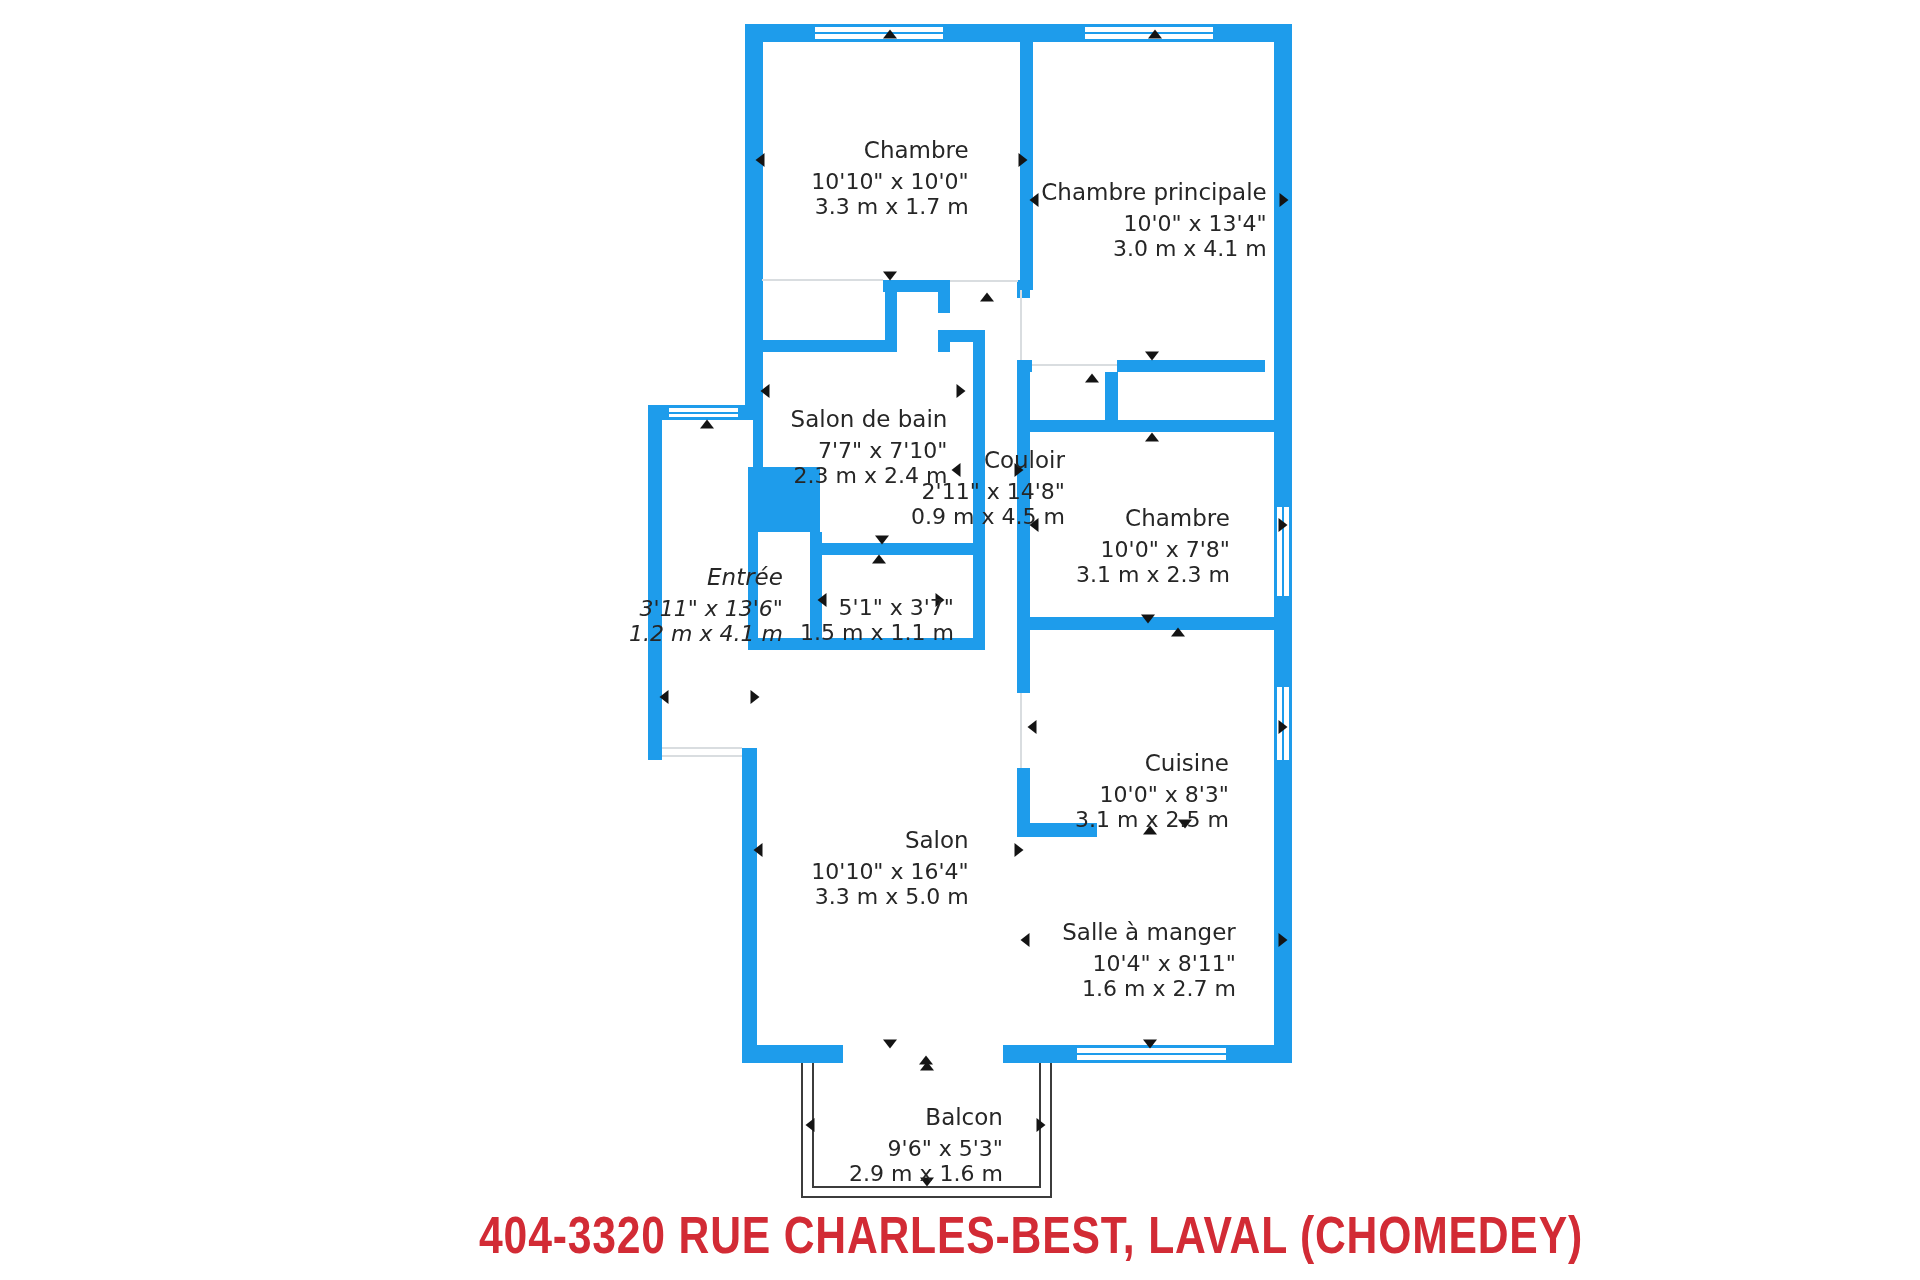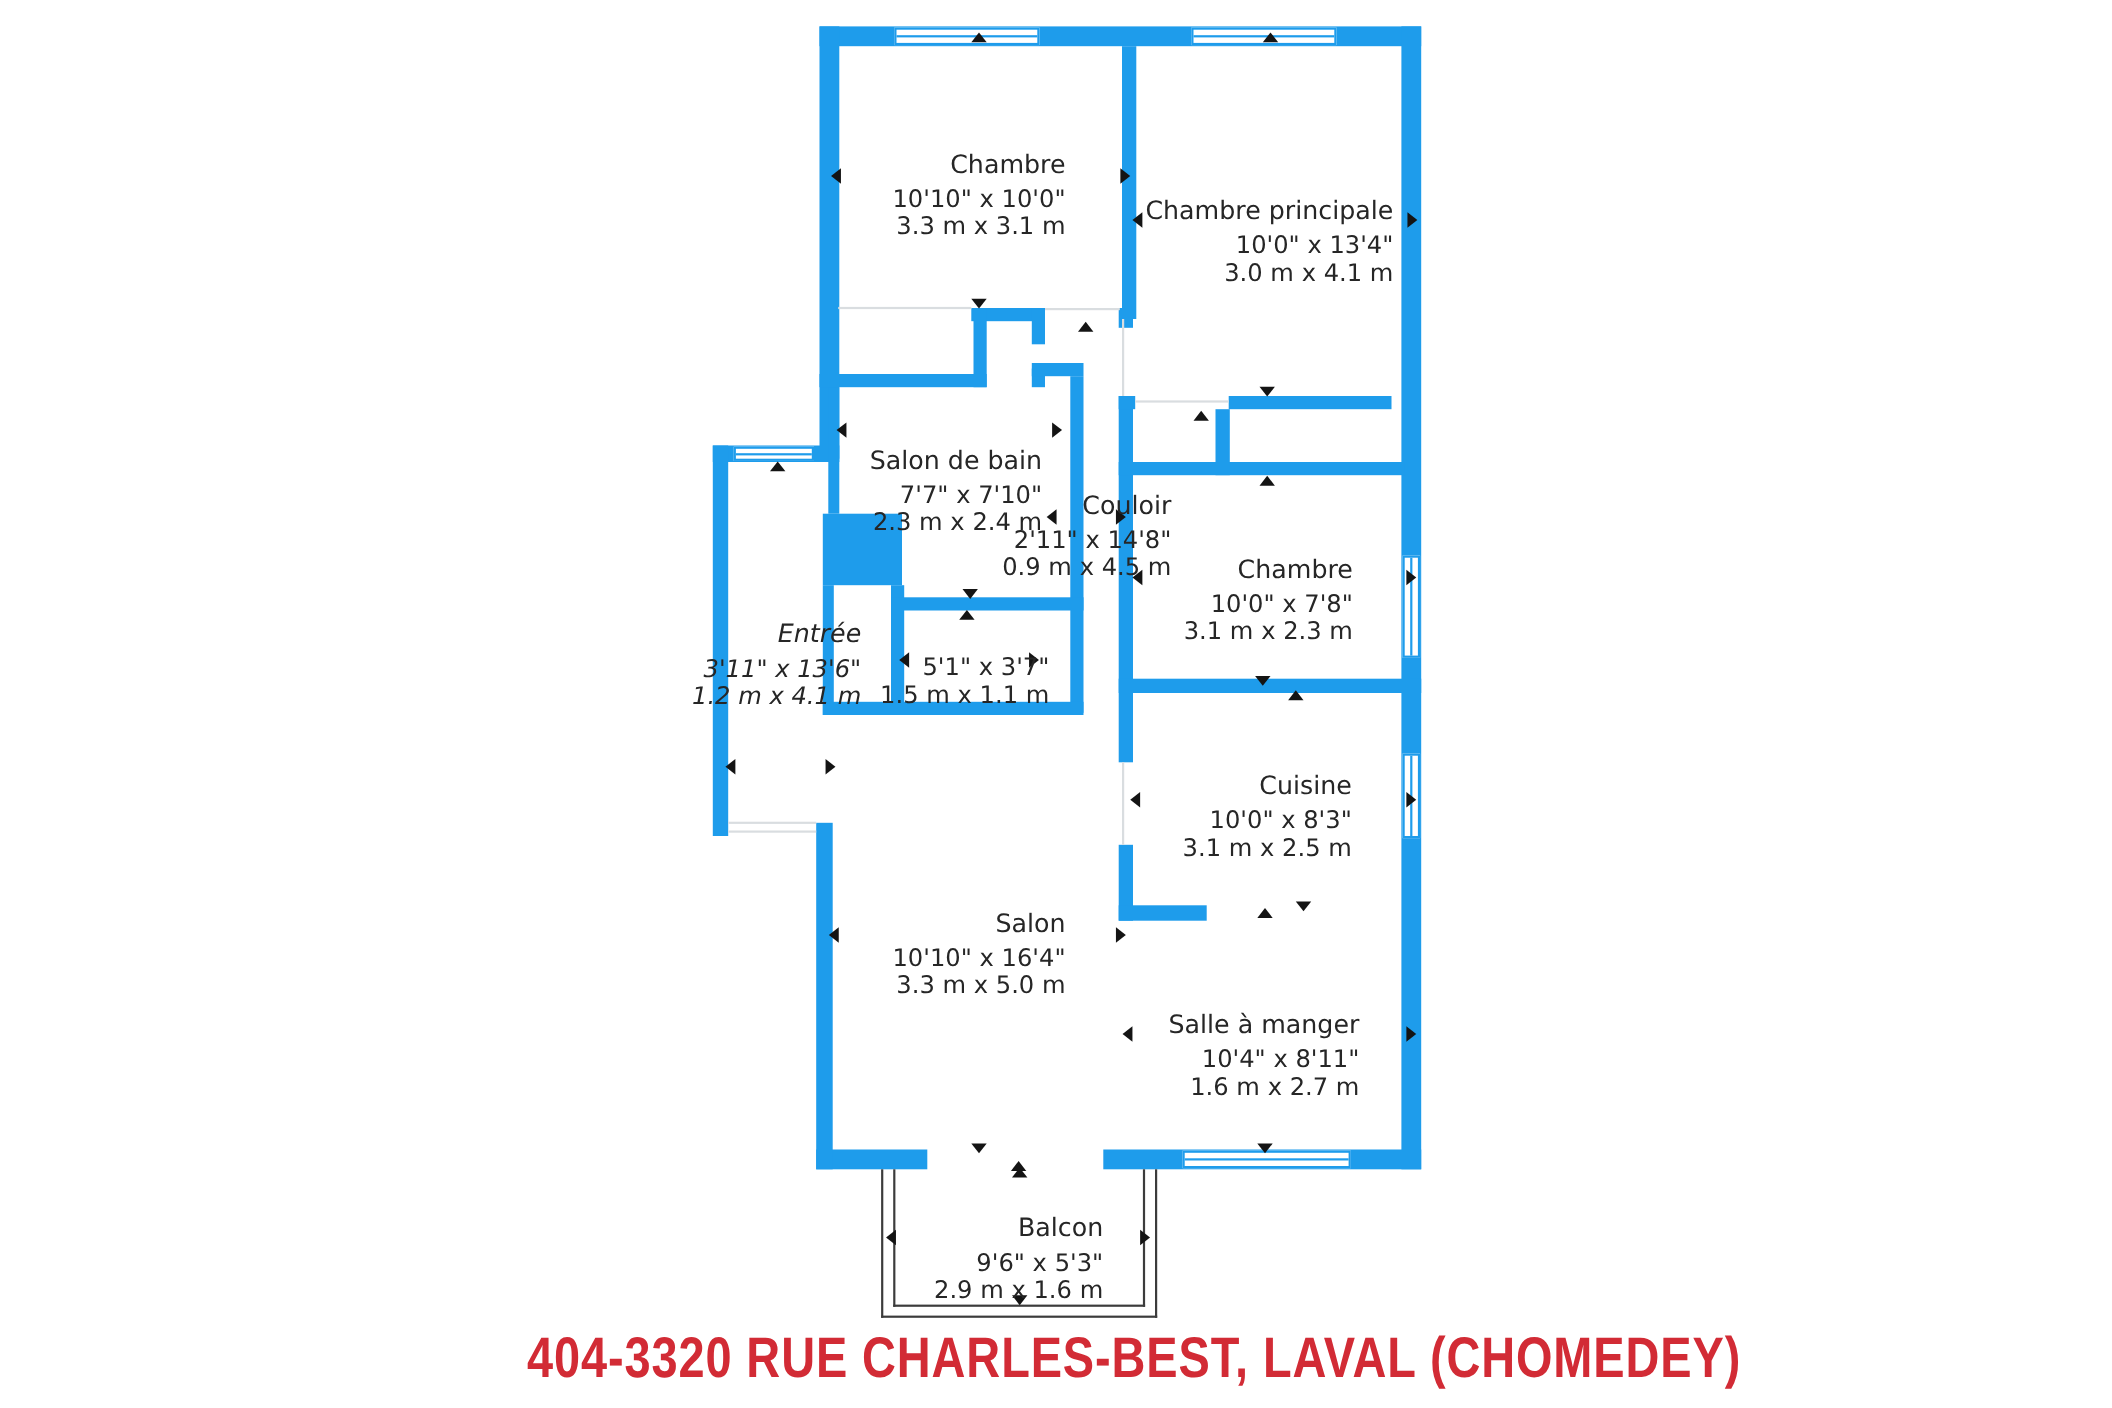--- a/index.html
+++ b/index.html
@@ -124,21 +124,21 @@
       <div class="marker" style="left: 890px; top: 1044px; border-left: 7px solid transparent; border-right: 7px solid transparent; border-top: 9px solid rgb(20, 20, 20);"></div>
       <div class="marker" style="left: 927px; top: 1066px; border-left: 7px solid transparent; border-right: 7px solid transparent; border-bottom: 9px solid rgb(20, 20, 20);"></div>
       <div class="marker" style="left: 1150px; top: 1044px; border-left: 7px solid transparent; border-right: 7px solid transparent; border-top: 9px solid rgb(20, 20, 20);"></div>
       <div class="marker" style="left: 810px; top: 1125px; border-top: 7px solid transparent; border-bottom: 7px solid transparent; border-right: 9px solid rgb(20, 20, 20);"></div>
       <div class="marker" style="left: 1041px; top: 1125px; border-top: 7px solid transparent; border-bottom: 7px solid transparent; border-left: 9px solid rgb(20, 20, 20);"></div>
       <div class="marker" style="left: 926px; top: 1060px; border-left: 7px solid transparent; border-right: 7px solid transparent; border-bottom: 9px solid rgb(20, 20, 20);"></div>
       <div class="marker" style="left: 927px; top: 1182px; border-left: 7px solid transparent; border-right: 7px solid transparent; border-top: 9px solid rgb(20, 20, 20);"></div>
       <div class="room-label" style="left: 890px; top: 137px;">
         <div class="room-name">Chambre</div>
         <div class="room-dim">10'10" x 10'0"</div>
-        <div class="room-dim">3.3 m x 3.1 m</div>
+        <div class="room-dim">3.3 m x 1.7 m</div>
       </div>
       <div class="room-label" style="left: 1154px; top: 179px;">
         <div class="room-name">Chambre principale</div>
         <div class="room-dim">10'0" x 13'4"</div>
         <div class="room-dim">3.0 m x 4.1 m</div>
       </div>
       <div class="room-label" style="left: 869px; top: 406px;">
         <div class="room-name">Salon de bain</div>
         <div class="room-dim">7'7" x 7'10"</div>
         <div class="room-dim">2.3 m x 2.4 m</div>
@@ -155,21 +155,21 @@
       </div>
       <div class="room-label" style="left: 706px; top: 564px; font-style: italic;">
         <div class="room-name">Entrée</div>
         <div class="room-dim">3'11" x 13'6"</div>
         <div class="room-dim">1.2 m x 4.1 m</div>
       </div>
       <div class="room-label" style="left: 877px; top: 595px;">
         <div class="room-dim">5'1" x 3'7"</div>
         <div class="room-dim">1.5 m x 1.1 m</div>
       </div>
-      <div class="room-label" style="left: 1152px; top: 702px;">
+      <div class="room-label" style="left: 1152px; top: 750px;">
         <div class="room-name">Cuisine</div>
         <div class="room-dim">10'0" x 8'3"</div>
         <div class="room-dim">3.1 m x 2.5 m</div>
       </div>
       <div class="room-label" style="left: 890px; top: 827px;">
         <div class="room-name">Salon</div>
         <div class="room-dim">10'10" x 16'4"</div>
         <div class="room-dim">3.3 m x 5.0 m</div>
       </div>
       <div class="room-label" style="left: 1149px; top: 919px;">

